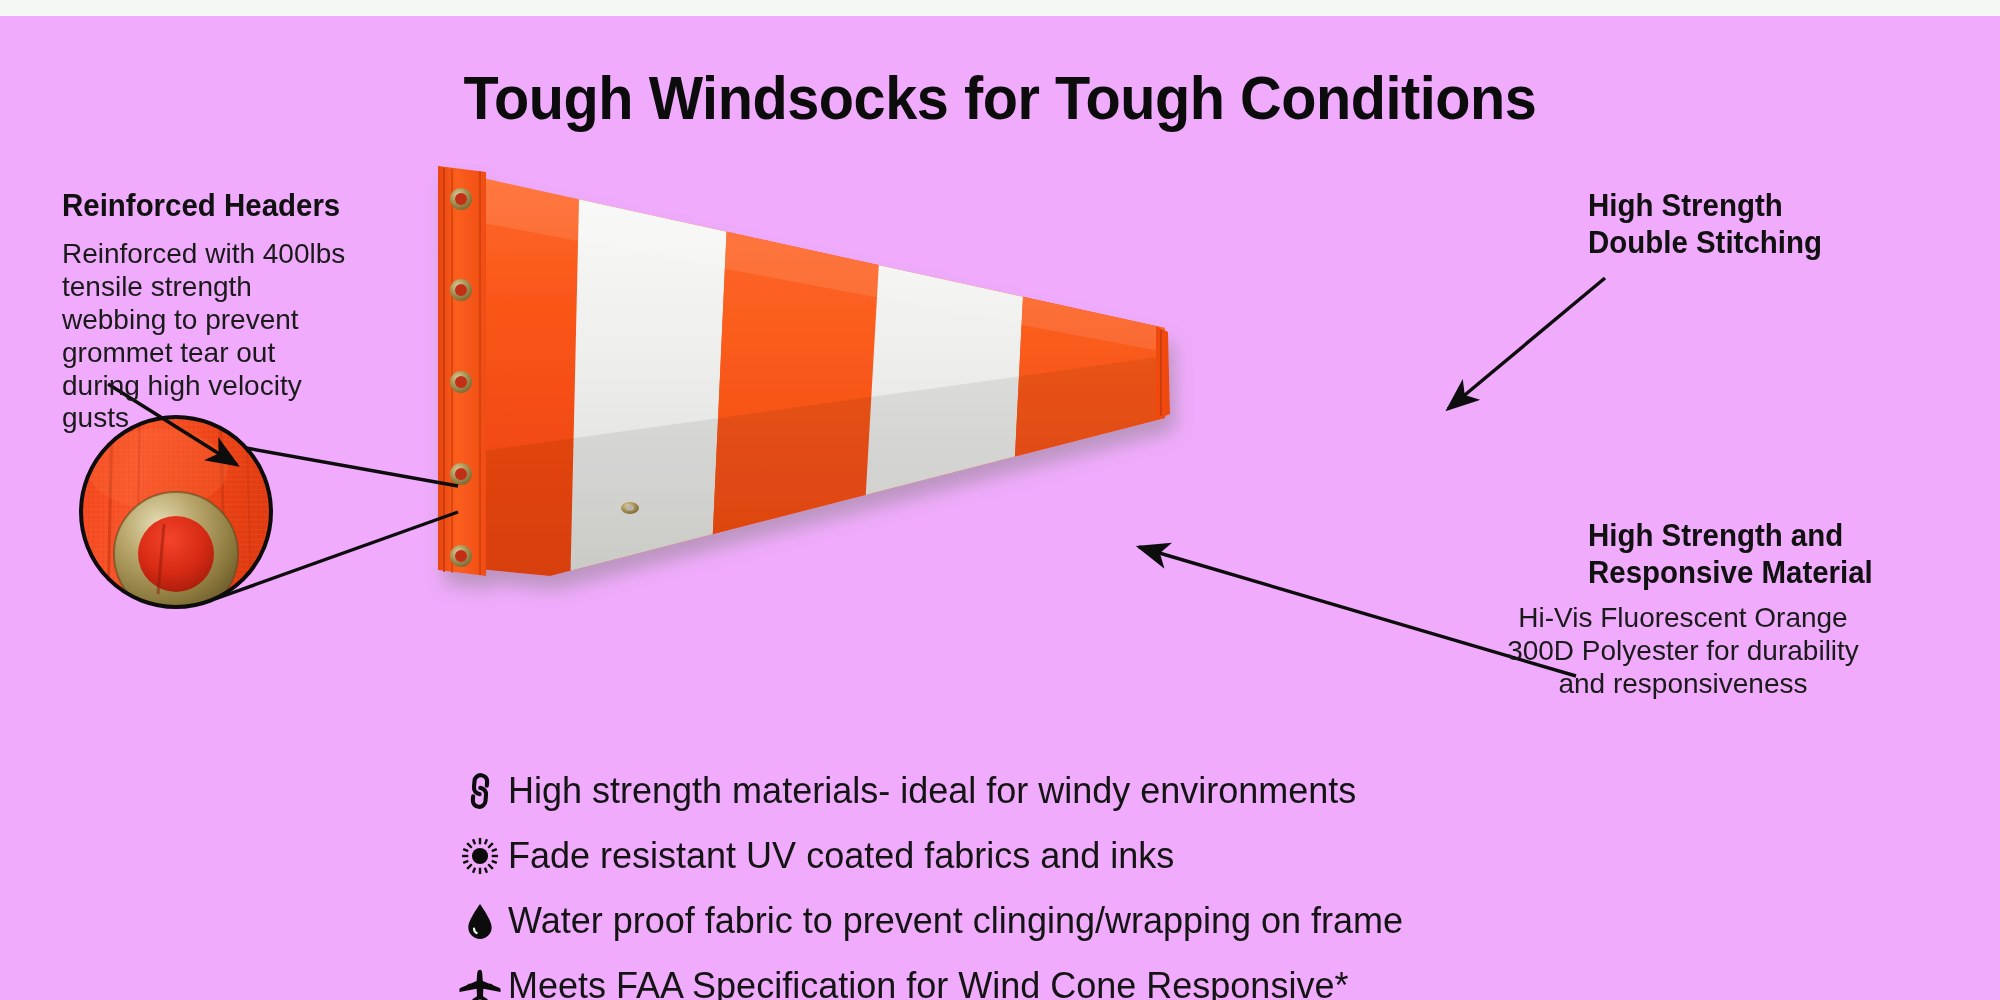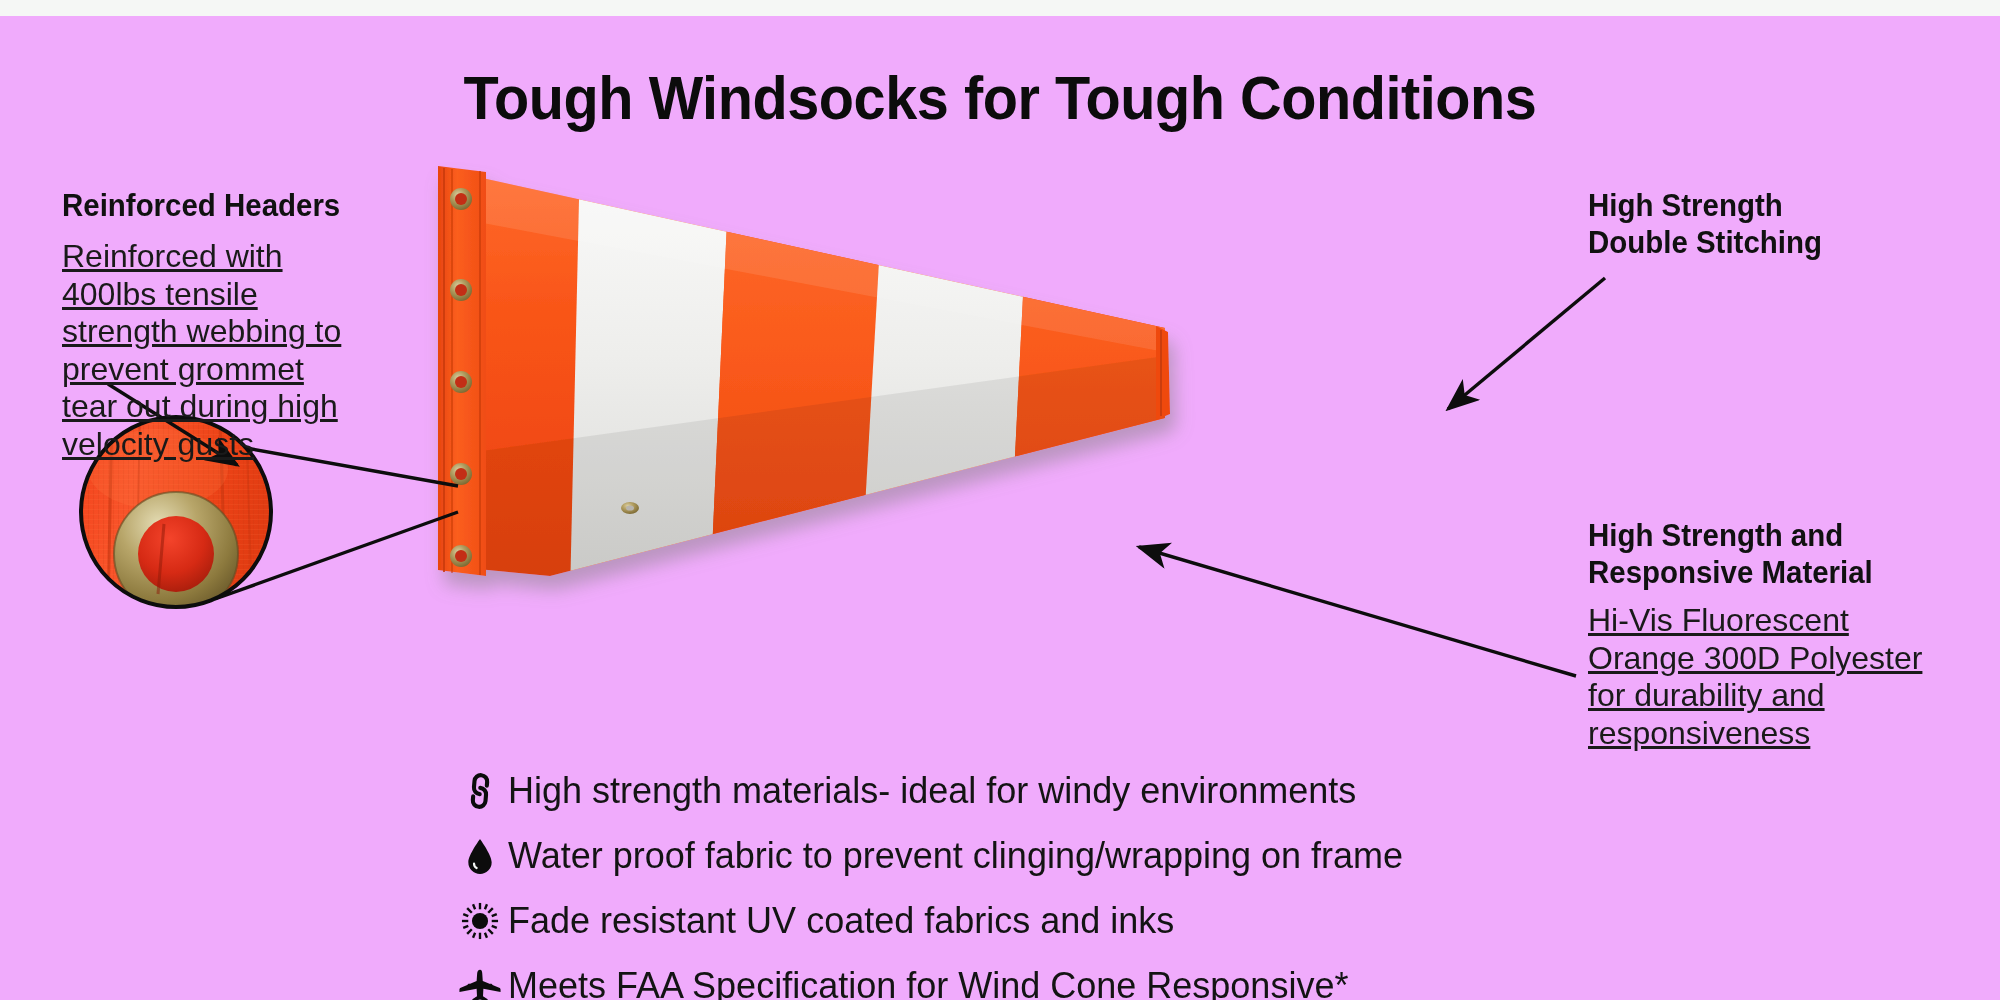--- a/index.html
+++ b/index.html
@@ -42,34 +42,33 @@
     font-size: 31px;
     line-height: 1.18;
     color: #111111;
     transform: scaleX(0.95);
     transform-origin: left top;
     white-space: pre-line;
   }
   .callout-body {
     position: absolute;
     font-family: "Liberation Sans", sans-serif;
-    font-size: 32px;
+    font-size: 28px;
     line-height: 1.175;
     color: #1a1a1a;
     white-space: pre-line;
-    text-decoration: underline;
   }
 
   #reinforced-heading { left: 62px;  top: 172px; }
   #reinforced-body    { left: 62px;  top: 222px; width: 290px; }
 
   #stitching-heading  { left: 1588px; top: 172px; }
 
   #material-heading   { left: 1588px; top: 502px; }
-  #material-body      { left: 1588px; top: 586px; width: 360px; }
+  #material-body      { left: 1503px; top: 586px; width: 360px; text-align: center; }
 
   
   #windsock {
     position: absolute;
     left: 430px;
     top: 140px;
     width: 740px;
     height: 450px;
   }
   #windsock svg { display: block; overflow: visible; }
@@ -301,30 +300,20 @@
     <div class="feature-row">
       <div class="feature-icon">
         <svg width="38" height="38" viewBox="0 0 24 24">
           <g transform="rotate(-40 12 12)">
             <path d="M10.6 13.4a4 4 0 0 1 0-5.66l2.83-2.83a4 4 0 1 1 5.66 5.66l-1.6 1.6" fill="none" stroke="#0c0c0c" stroke-width="2.6" stroke-linecap="round"></path>
             <path d="M13.4 10.6a4 4 0 0 1 0 5.66l-2.83 2.83a4 4 0 1 1-5.66-5.66l1.6-1.6" fill="none" stroke="#0c0c0c" stroke-width="2.6" stroke-linecap="round"></path>
           </g>
         </svg>
       </div>
       <div class="feature-text">High strength materials- ideal for windy environments</div>
-    </div>
-
-    <div class="feature-row">
-      <div class="feature-icon">
-        <svg width="34" height="38" viewBox="0 0 24 28">
-          <path d="M12 1.5 C12 1.5 3.4 13.2 3.4 18.6 A8.6 8.6 0 0 0 20.6 18.6 C20.6 13.2 12 1.5 12 1.5 Z" fill="#0c0c0c"></path>
-          <path d="M7.6 19.6 a3.4 3.6 0 0 0 1.9 3.3" fill="none" stroke="#f5f7f5" stroke-width="1.6" stroke-linecap="round"></path>
-        </svg>
-      </div>
-      <div class="feature-text">Water proof fabric to prevent clinging/wrapping on frame</div>
     </div>
 
     <div class="feature-row">
       <div class="feature-icon">
         <svg width="38" height="38" viewBox="0 0 24 24">
           <circle cx="12" cy="12" r="5.1" fill="#0c0c0c"></circle>
           <g stroke="#0c0c0c" stroke-width="1.5" stroke-linecap="butt">
             <line x1="12" y1="0.6" x2="12" y2="4.6"></line>
             <line x1="12" y1="19.4" x2="12" y2="23.4"></line>
             <line x1="0.6" y1="12" x2="4.6" y2="12"></line>
@@ -342,20 +331,30 @@
             <line x1="1.4" y1="16.4" x2="4.6" y2="15.1"></line>
             <line x1="19.4" y1="8.9" x2="22.6" y2="7.6"></line>
           </g>
         </svg>
       </div>
       <div class="feature-text">Fade resistant UV coated fabrics and inks</div>
     </div>
 
     <div class="feature-row">
       <div class="feature-icon">
+        <svg width="34" height="38" viewBox="0 0 24 28">
+          <path d="M12 1.5 C12 1.5 3.4 13.2 3.4 18.6 A8.6 8.6 0 0 0 20.6 18.6 C20.6 13.2 12 1.5 12 1.5 Z" fill="#0c0c0c"></path>
+          <path d="M7.6 19.6 a3.4 3.6 0 0 0 1.9 3.3" fill="none" stroke="#f5f7f5" stroke-width="1.6" stroke-linecap="round"></path>
+        </svg>
+      </div>
+      <div class="feature-text">Water proof fabric to prevent clinging/wrapping on frame</div>
+    </div>
+
+    <div class="feature-row">
+      <div class="feature-icon">
         <svg width="42" height="38" viewBox="0 0 28 24">
           <path d="M14 1.2 c-1.1 0-1.8 1.1-1.9 2.5 l-0.35 5.0 L1.2 13.2
                    c-0.6 0.25-0.9 0.7-0.9 1.3 l0 1.5 11.45 -2.2 0.25 5.1
                    -3.1 1.9 0 1.3 5.1 -1.1 5.1 1.1 0 -1.3 -3.1 -1.9 0.25 -5.1
                    11.45 2.2 0 -1.5 c0 -0.6 -0.3 -1.05 -0.9 -1.3
                    L15.85 8.7 l-0.35 -5.0 C15.4 2.3 15.1 1.2 14 1.2 Z" fill="#0c0c0c"></path>
           <path d="M5.2 11.6 l1.6 -1.5 0.5 1.2 z" fill="#0c0c0c"></path>
           <path d="M22.8 11.6 l-1.6 -1.5 -0.5 1.2 z" fill="#0c0c0c"></path>
         </svg>
       </div>

